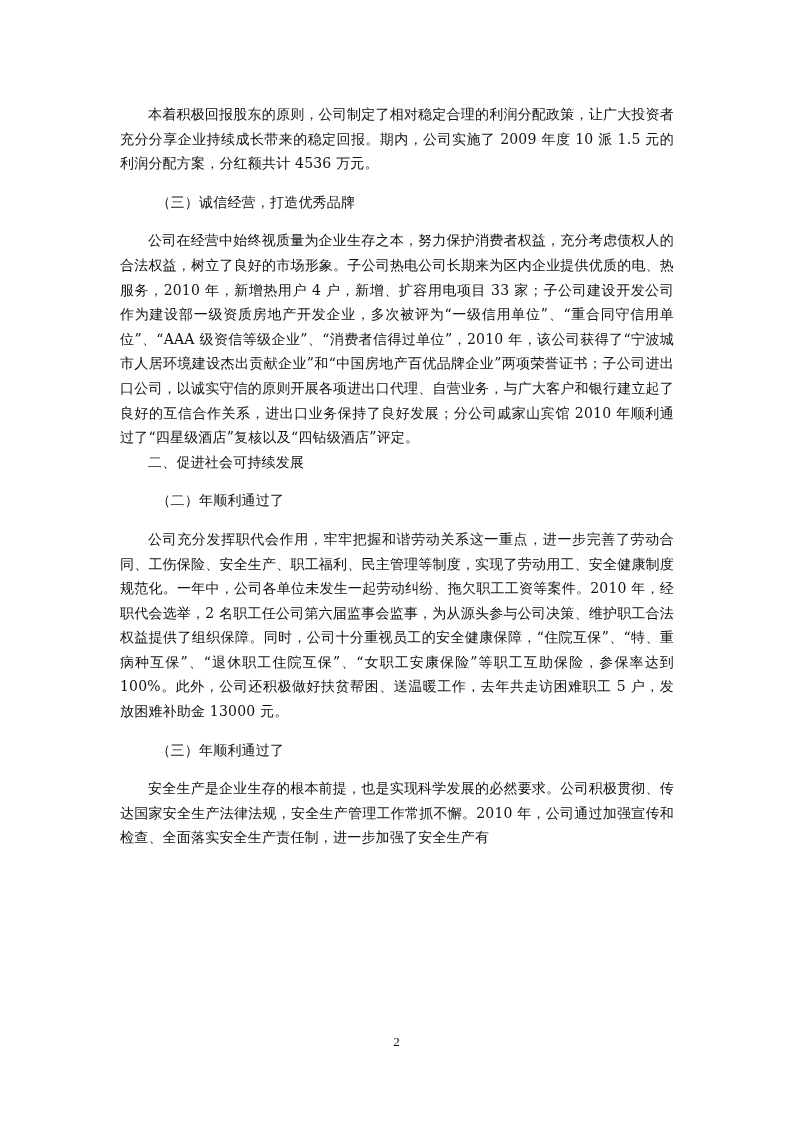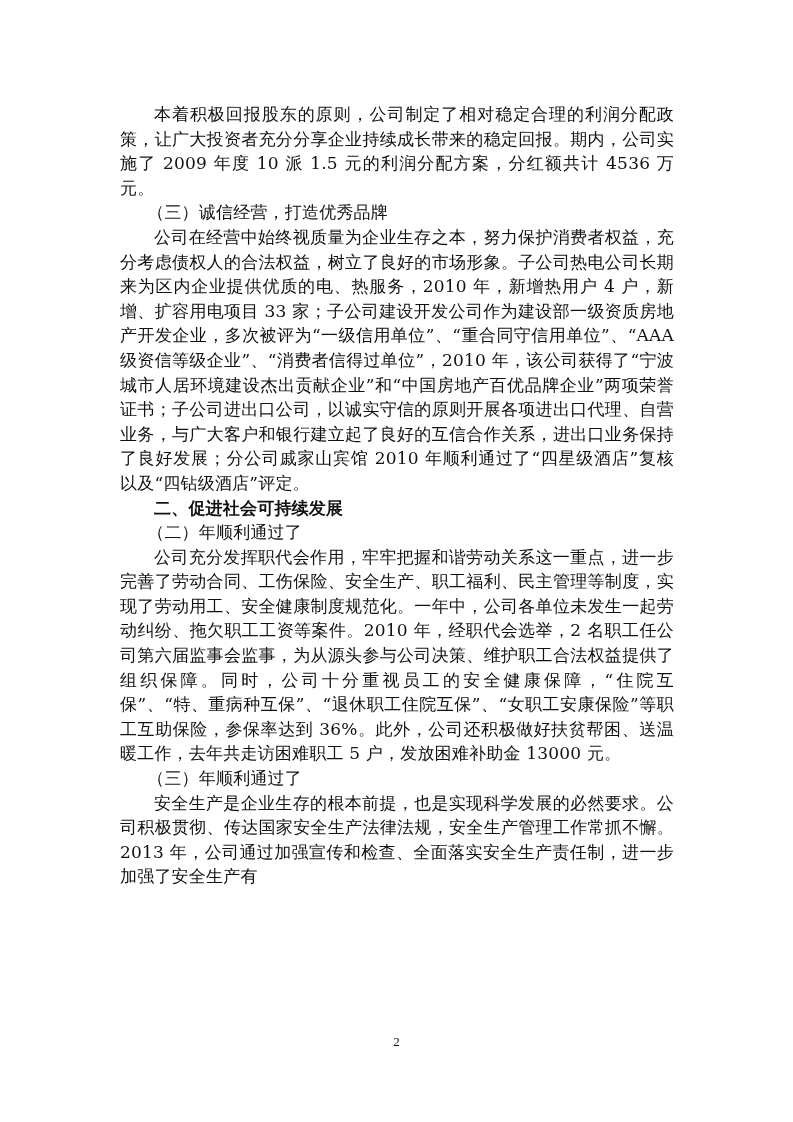--- a/index.html
+++ b/index.html
@@ -3,47 +3,47 @@
 <meta charset="utf-8">
 <style>
   html, body { margin: 0; padding: 0; background: #ffffff; }
   body { width: 793px; height: 1122px; position: relative; overflow: hidden; }
   .page {
     position: absolute;
     left: 120px;
     top: 102px;
     width: 554px;
     font-family: "DejaVu Serif", "Liberation Serif", serif;
-    font-size: 17px;
+    font-size: 14px;
     line-height: 24.6px;
     color: #111111;
     text-align: justify;
     text-justify: inter-character;
     letter-spacing: 0.2px;
   }
   .p { margin: 0; text-indent: 2em; }
-  .h1 { margin: 0; text-indent: 2em; font-weight: bold; }
-  .h2 { margin: 0; text-indent: 1.6em; }
+  .h1 { margin: 0; text-indent: 2em; }
+  .h2 { margin: 14px; text-indent: 1.6em; }
   .page-number {
     position: absolute;
     left: 0; width: 793px;
     top: 1034px;
     text-align: center;
     font-family: "Liberation Serif", serif;
     font-size: 13px;
     color: #111111;
   }
 </style>
 </head>
 <body>
 
 <div class="page">
   <p class="p">本着积极回报股东的原则，公司制定了相对稳定合理的利润分配政策，让广大投资者充分分享企业持续成长带来的稳定回报。期内，公司实施了 2009 年度 10 派 1.5 元的利润分配方案，分红额共计 4536 万元。</p>
   <p class="h2">（三）诚信经营，打造优秀品牌</p>
   <p class="p">公司在经营中始终视质量为企业生存之本，努力保护消费者权益，充分考虑债权人的合法权益，树立了良好的市场形象。子公司热电公司长期来为区内企业提供优质的电、热服务，2010 年，新增热用户 4 户，新增、扩容用电项目 33 家；子公司建设开发公司作为建设部一级资质房地产开发企业，多次被评为“一级信用单位”、“重合同守信用单位”、“AAA 级资信等级企业”、“消费者信得过单位”，2010 年，该公司获得了“宁波城市人居环境建设杰出贡献企业”和“中国房地产百优品牌企业”两项荣誉证书；子公司进出口公司，以诚实守信的原则开展各项进出口代理、自营业务，与广大客户和银行建立起了良好的互信合作关系，进出口业务保持了良好发展；分公司戚家山宾馆 2010 年顺利通过了“四星级酒店”复核以及“四钻级酒店”评定。</p>
   <p class="h1">二、促进社会可持续发展</p>
   <p class="h2">（二）年顺利通过了</p>
-  <p class="p">公司充分发挥职代会作用，牢牢把握和谐劳动关系这一重点，进一步完善了劳动合同、工伤保险、安全生产、职工福利、民主管理等制度，实现了劳动用工、安全健康制度规范化。一年中，公司各单位未发生一起劳动纠纷、拖欠职工工资等案件。2010 年，经职代会选举，2 名职工任公司第六届监事会监事，为从源头参与公司决策、维护职工合法权益提供了组织保障。同时，公司十分重视员工的安全健康保障，“住院互保”、“特、重病种互保”、“退休职工住院互保”、“女职工安康保险”等职工互助保险，参保率达到 36%。此外，公司还积极做好扶贫帮困、送温暖工作，去年共走访困难职工 5 户，发放困难补助金 13000 元。</p>
+  <p class="p">公司充分发挥职代会作用，牢牢把握和谐劳动关系这一重点，进一步完善了劳动合同、工伤保险、安全生产、职工福利、民主管理等制度，实现了劳动用工、安全健康制度规范化。一年中，公司各单位未发生一起劳动纠纷、拖欠职工工资等案件。2010 年，经职代会选举，2 名职工任公司第六届监事会监事，为从源头参与公司决策、维护职工合法权益提供了组织保障。同时，公司十分重视员工的安全健康保障，“住院互保”、“特、重病种互保”、“退休职工住院互保”、“女职工安康保险”等职工互助保险，参保率达到 100%。此外，公司还积极做好扶贫帮困、送温暖工作，去年共走访困难职工 5 户，发放困难补助金 13000 元。</p>
   <p class="h2">（三）年顺利通过了</p>
-  <p class="p">安全生产是企业生存的根本前提，也是实现科学发展的必然要求。公司积极贯彻、传达国家安全生产法律法规，安全生产管理工作常抓不懈。2013 年，公司通过加强宣传和检查、全面落实安全生产责任制，进一步加强了安全生产有</p>
+  <p class="p">安全生产是企业生存的根本前提，也是实现科学发展的必然要求。公司积极贯彻、传达国家安全生产法律法规，安全生产管理工作常抓不懈。2010 年，公司通过加强宣传和检查、全面落实安全生产责任制，进一步加强了安全生产有</p>
 </div>
 
 <div class="page-number">2</div>
 
 </body></html>

